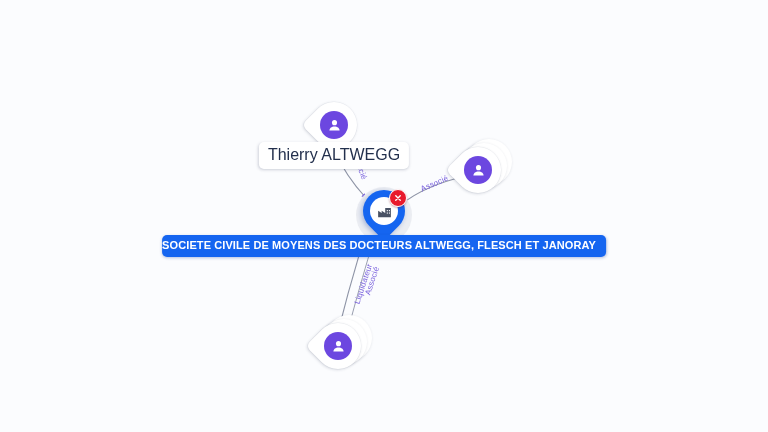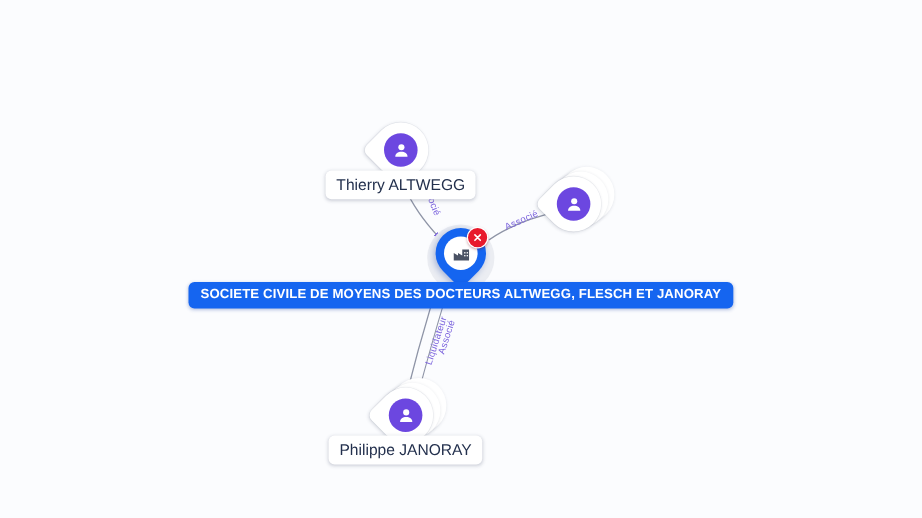--- a/index.html
+++ b/index.html
@@ -136,37 +136,37 @@
   }
   .status-badge svg { display: block; }
 
   
   .node-label {
     position: absolute;
     transform: translateX(-50%);
     white-space: nowrap;
     background: #ffffff;
     color: #23304d;
-    font-size: 13px;
+    font-size: 16px;
     line-height: 1;
     padding: 5px 9px 6px 9px;
     border-radius: 5px;
     box-shadow: 0 1px 3px rgba(40,50,80,0.22);
   }
   .company-label {
     position: absolute;
     transform: translateX(-50%);
     white-space: nowrap;
     background: #1565f0;
     color: #ffffff;
     font-size: 11px;
     font-weight: bold;
     line-height: 1;
     letter-spacing: 0.1px;
-    padding: 5px 10px 6px 10px;
+    padding: 5px 10px 6px 0;
     border-radius: 5px;
     box-shadow: 0 1px 3px rgba(20,60,160,0.30);
   }
 
   
   .edge-label {
     position: absolute;
     white-space: nowrap;
     color: #7b63dd;
     font-size: 8px;
@@ -237,21 +237,20 @@
       <div class="pin-stack stack-2"></div>
       <div class="pin-shell"></div>
       <div class="person-disc">
         <svg width="17" height="17" viewBox="0 0 24 24" fill="#ffffff">
           <circle cx="12" cy="8" r="3.6"></circle>
           <path d="M4.8 19.2c0-3.6 3.2-5.8 7.2-5.8s7.2 2.2 7.2 5.8z"></path>
         </svg>
       </div>
     </div>
   </div>
-  <div class="node-label" style="left:338px; top:363px;">Philippe JANORAY</div>
 
   <div class="node" style="left:384px; top:215px;">
     <div class="company-node">
       <div class="company-halo"></div>
       <div class="company-pin"></div>
       <div class="company-inner">
         <svg width="17" height="17" viewBox="0 0 24 24" fill="#4a5264">
           <path d="M3 20V11l5 3V11l5 3V7h8v13z"></path>
           <rect x="15.2" y="10" width="1.6" height="1.6" fill="#ffffff"></rect>
           <rect x="18.2" y="10" width="1.6" height="1.6" fill="#ffffff"></rect>

